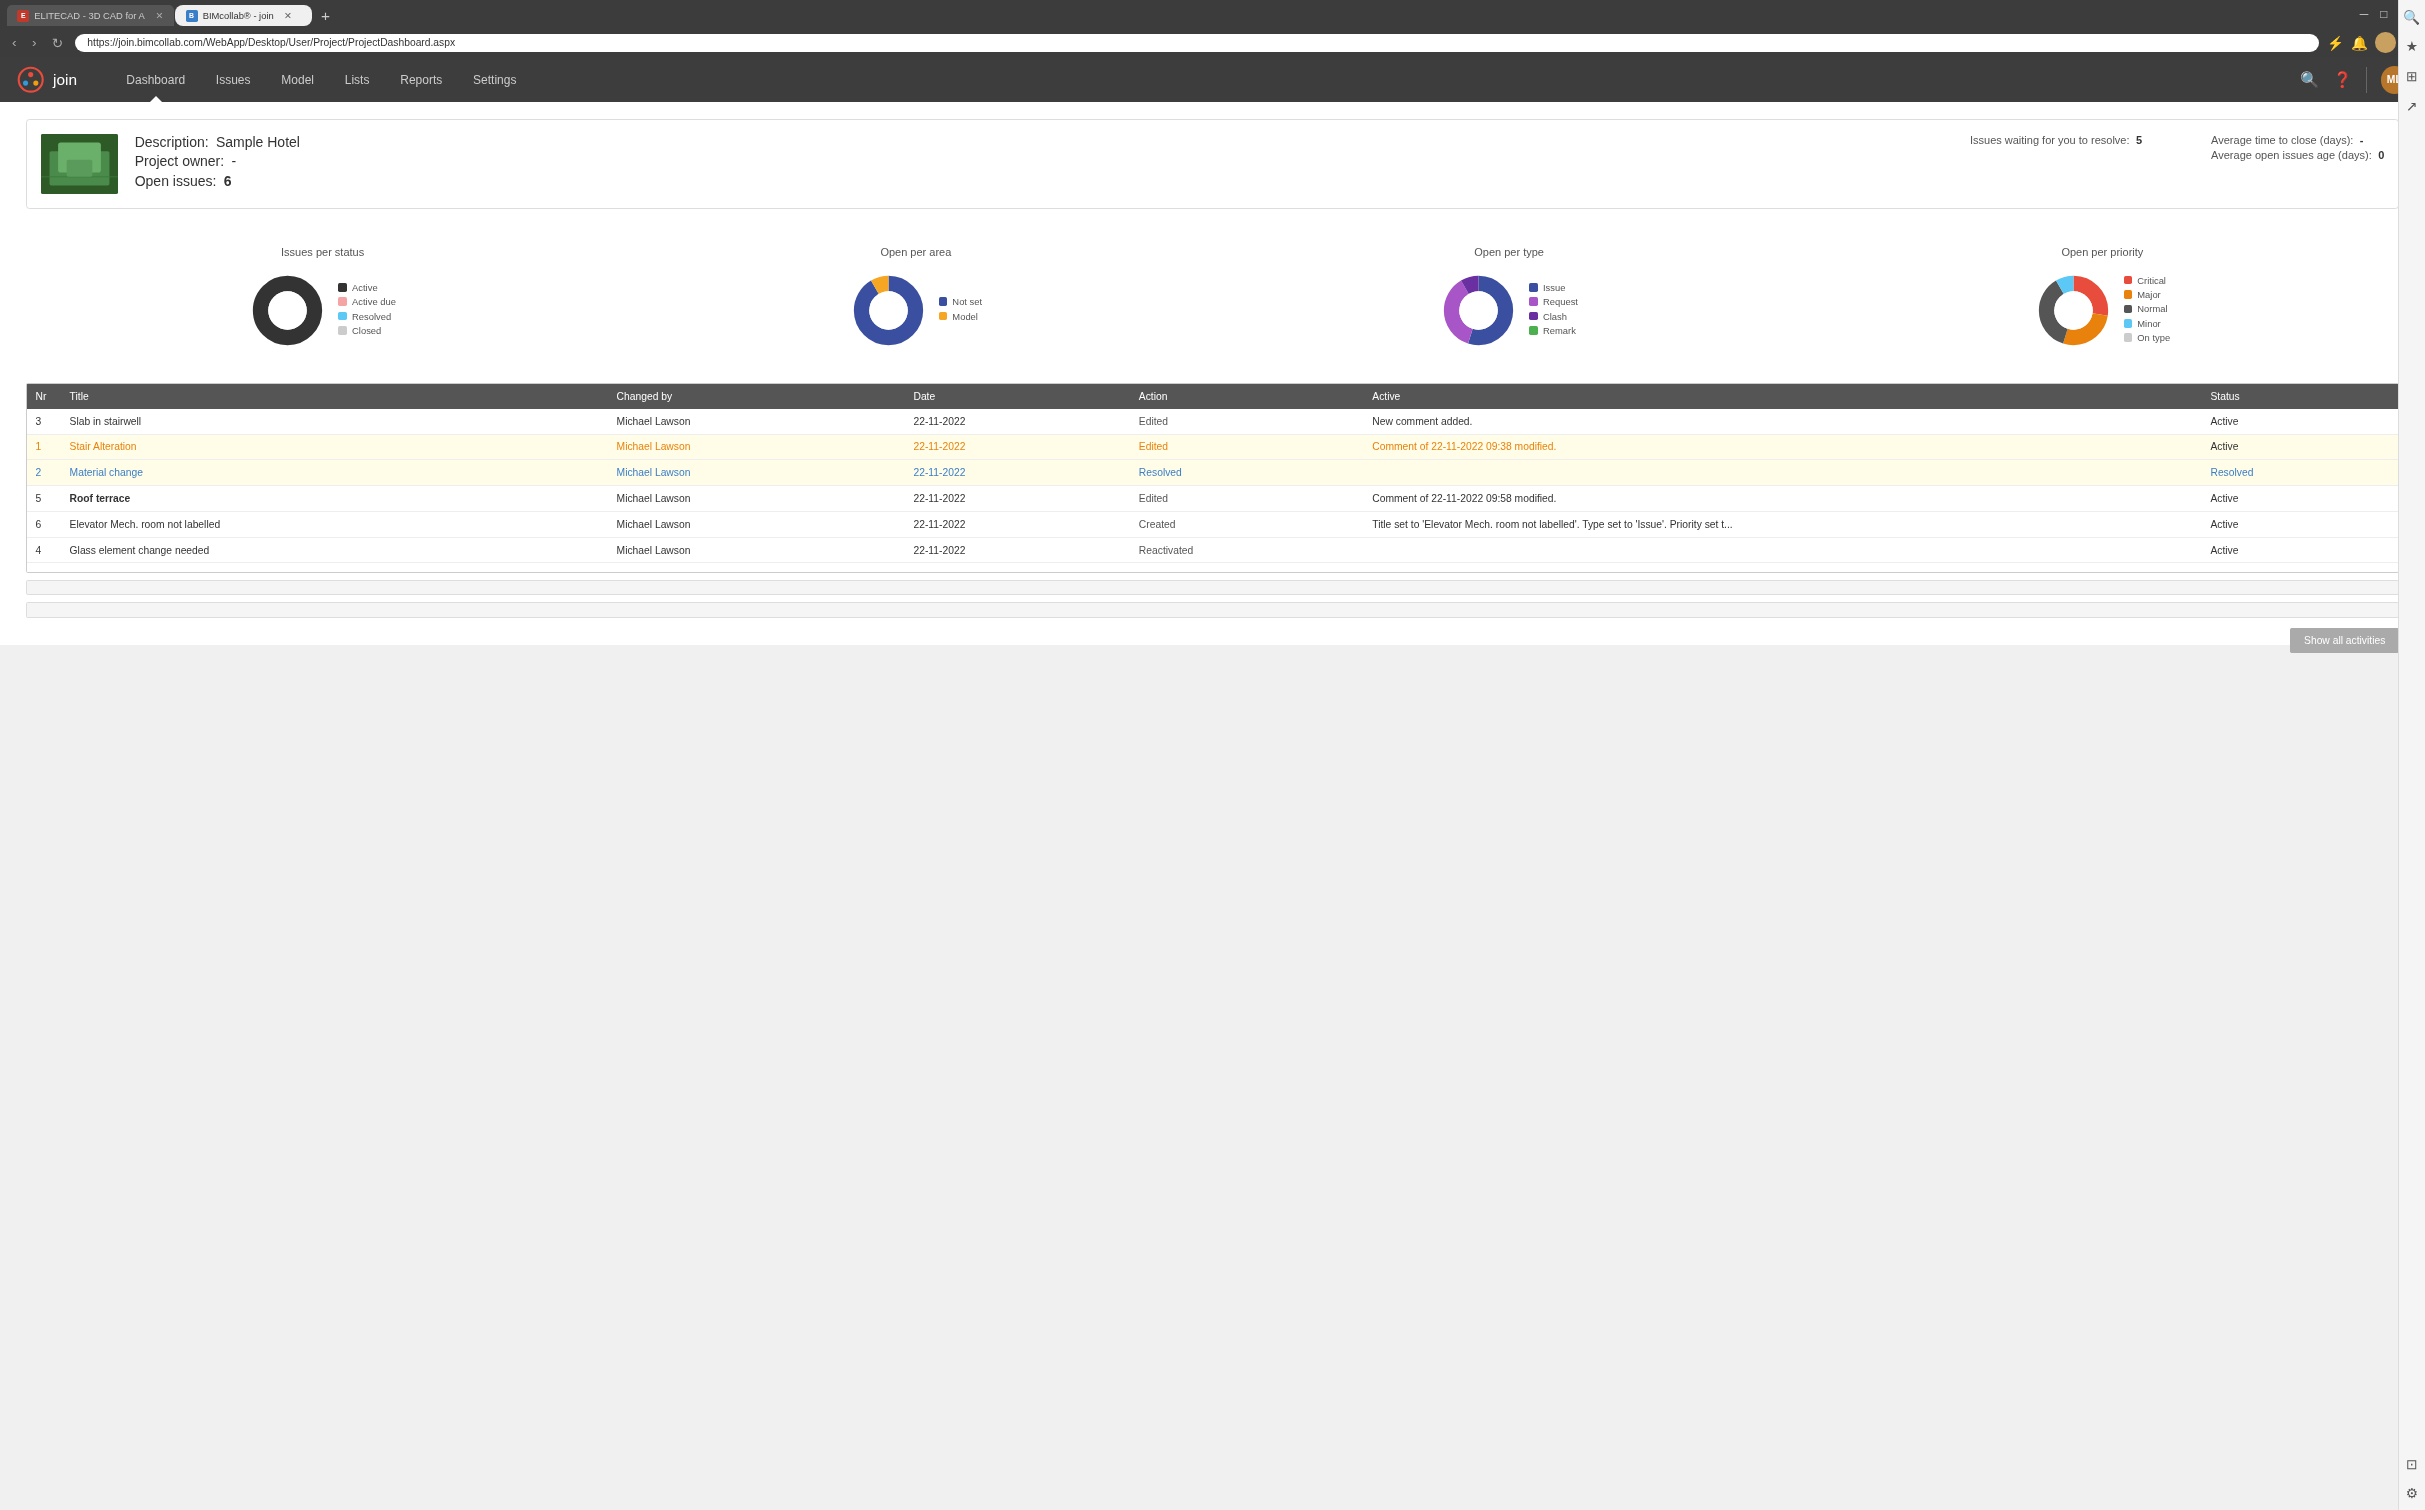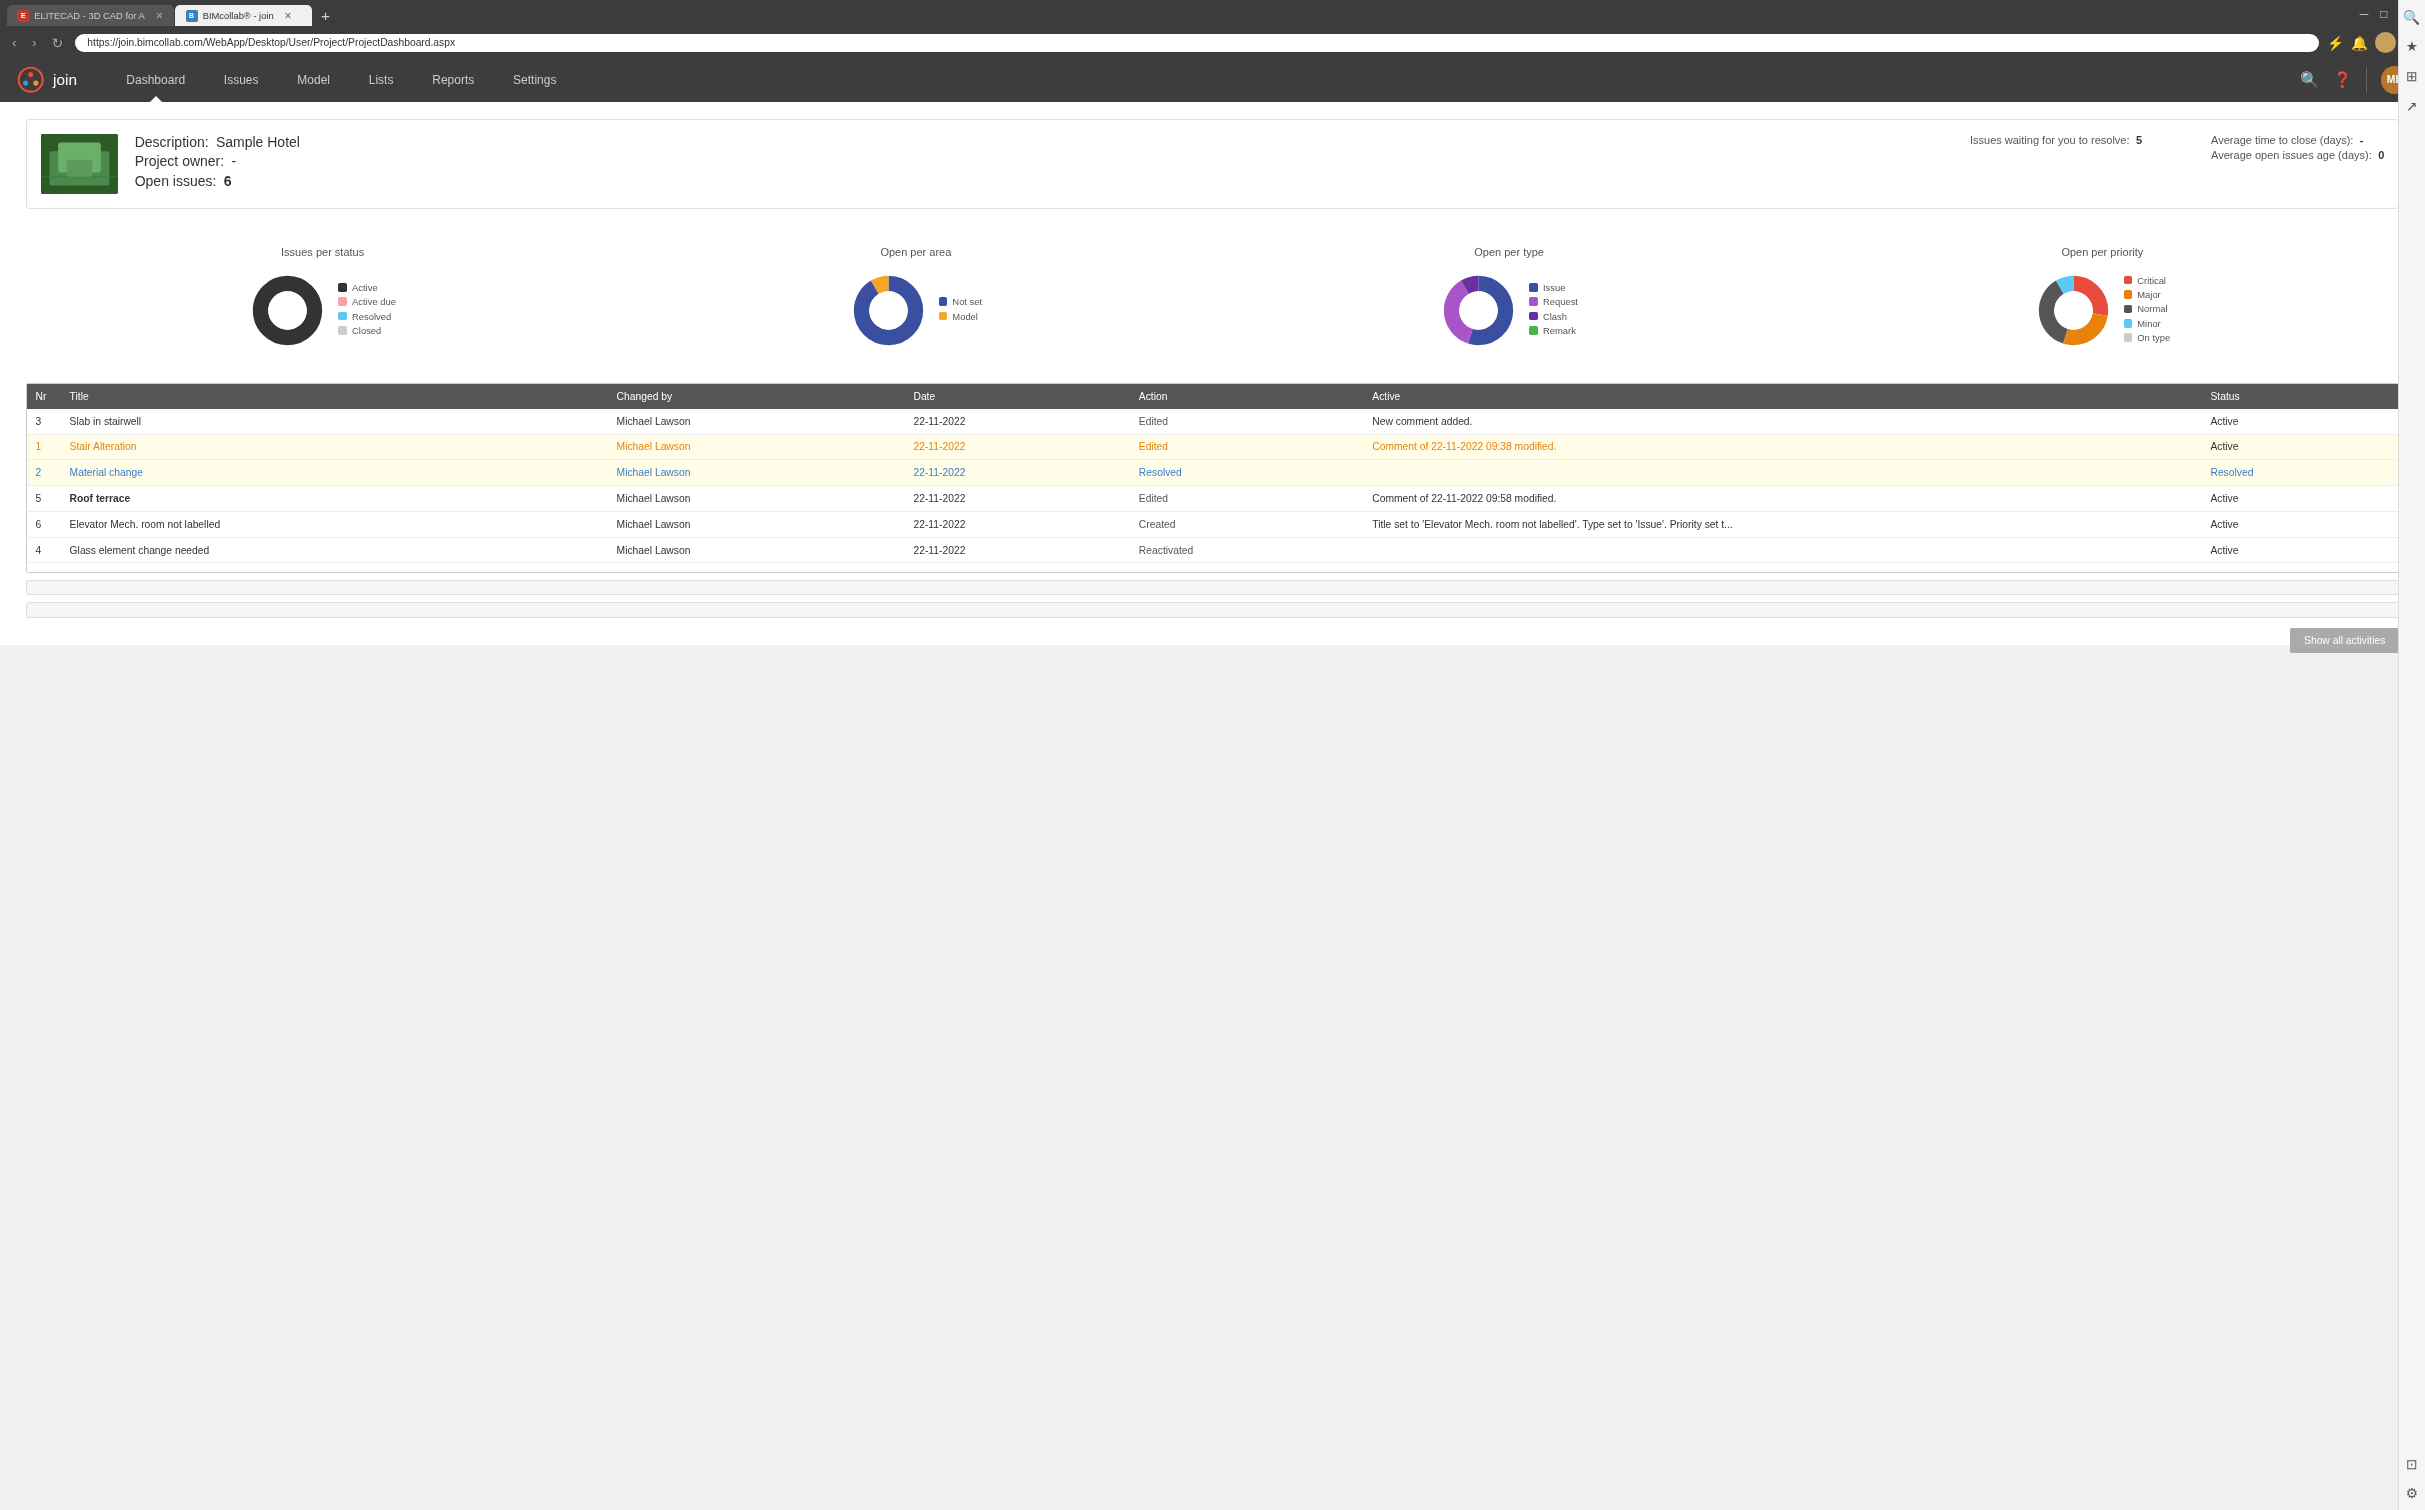--- a/index.html
+++ b/index.html
@@ -16,21 +16,21 @@
     .url-box { flex: 1; background: white; border-radius: 13.7px; padding: 3.4px 12px; font-size: 10.3px; color: #333; display: flex; align-items: center; }
     .browser-actions { display: flex; gap: 6.9px; align-items: center; }
     .browser-action-icon { color: #aaa; font-size: 13.7px; cursor: pointer; }
     .avatar-small { width: 20.6px; height: 20.6px; border-radius: 50%; background: #c8a060; color: white; font-size: 8.6px; display: flex; align-items: center; justify-content: center; font-weight: bold; }
 
     
     .app-nav { background: #3d3d3d; display: flex; align-items: center; padding: 0 17px; height: 45px; }
     .app-logo { display: flex; align-items: center; gap: 8.6px; margin-right: 34px; }
     .logo-icon { width: 27.4px; height: 27.4px; }
     .logo-text { color: white; font-size: 15.4px; font-weight: 300; }
-    .nav-items { display: flex; gap: 8px; flex: 1; }
+    .nav-items { display: flex; gap: 0; flex: 1; }
     .nav-item { color: #ccc; padding: 0 15.4px; height: 45px; display: flex; align-items: center; cursor: pointer; font-size: 12px; position: relative; }
     .nav-right { display: flex; align-items: center; gap: 13.7px; margin-left: auto; }
     .nav-icon-btn { color: #ccc; font-size: 15.4px; cursor: pointer; }
     .avatar-nav { width: 27.4px; height: 27.4px; border-radius: 50%; background: #b8762a; color: white; font-size: 10.3px; display: flex; align-items: center; justify-content: center; font-weight: bold; cursor: pointer; }
 
     
     .main-content { padding: 17px 26px; background: white; position: relative; }
     .page-title { font-size: 22px; font-weight: 400; color: #333; margin-bottom: 13.7px; }
 
     
@@ -74,21 +74,21 @@
 <body>
 
 <div class="browser-chrome">
   <div style="display:flex; align-items:center; background:#3c3c3c; padding: 3.4px 6.9px 0;">
     <div class="tab-bar" style="padding:0; flex:1; gap:1.7px;">
       <div class="tab inactive">
         <span style="width:12px;height:12px;background:#c0392b;border-radius:1.7px;display:flex;align-items:center;justify-content:center;color:white;font-size:6.9px;font-weight:bold;">E</span>
         <span style="font-size:9.4px;color:#ccc;max-width:111px;overflow:hidden;white-space:nowrap;">ELITECAD - 3D CAD for Archit...</span>
         <span style="margin-left:5.1px;color:#aaa;font-size:9.4px;">✕</span>
       </div>
-      <div class="tab" style="background:#f0f0f0;">
+      <div class="tab" style="background:#f0f0f0;border-radius:8px;">
         <span style="width:12px;height:12px;background:#3a7dc9;border-radius:1.7px;display:flex;align-items:center;justify-content:center;color:white;font-size:6.9px;font-weight:bold;">B</span>
         <span style="font-size:9.4px;color:#333;max-width:111px;overflow:hidden;white-space:nowrap;">BIMcollab® - join</span>
         <span style="margin-left:5.1px;color:#666;font-size:9.4px;">✕</span>
       </div>
       <span class="new-tab-btn">+</span>
     </div>
     <div style="display:flex;gap:12px;padding:0 8.6px 3.4px;">
       <span class="win-btn" style="font-size:12px;">─</span>
       <span class="win-btn" style="font-size:12px;">□</span>
       <span class="win-btn" style="font-size:12px;">✕</span>

